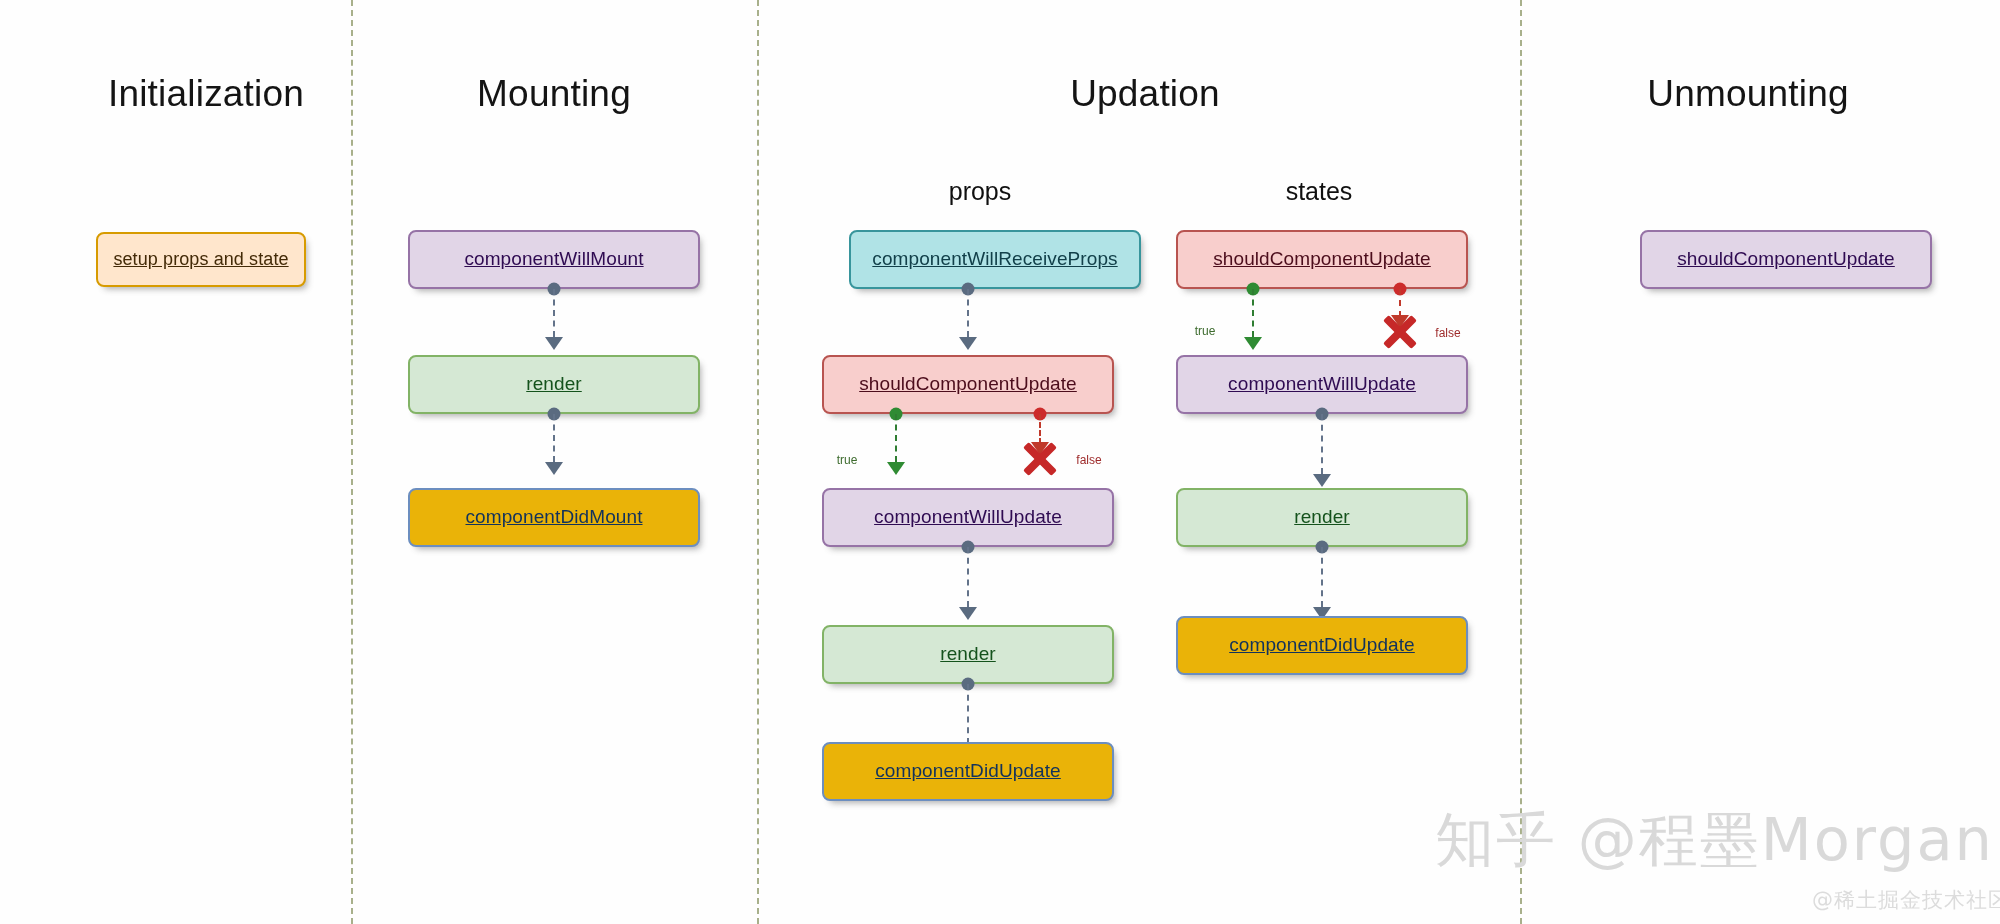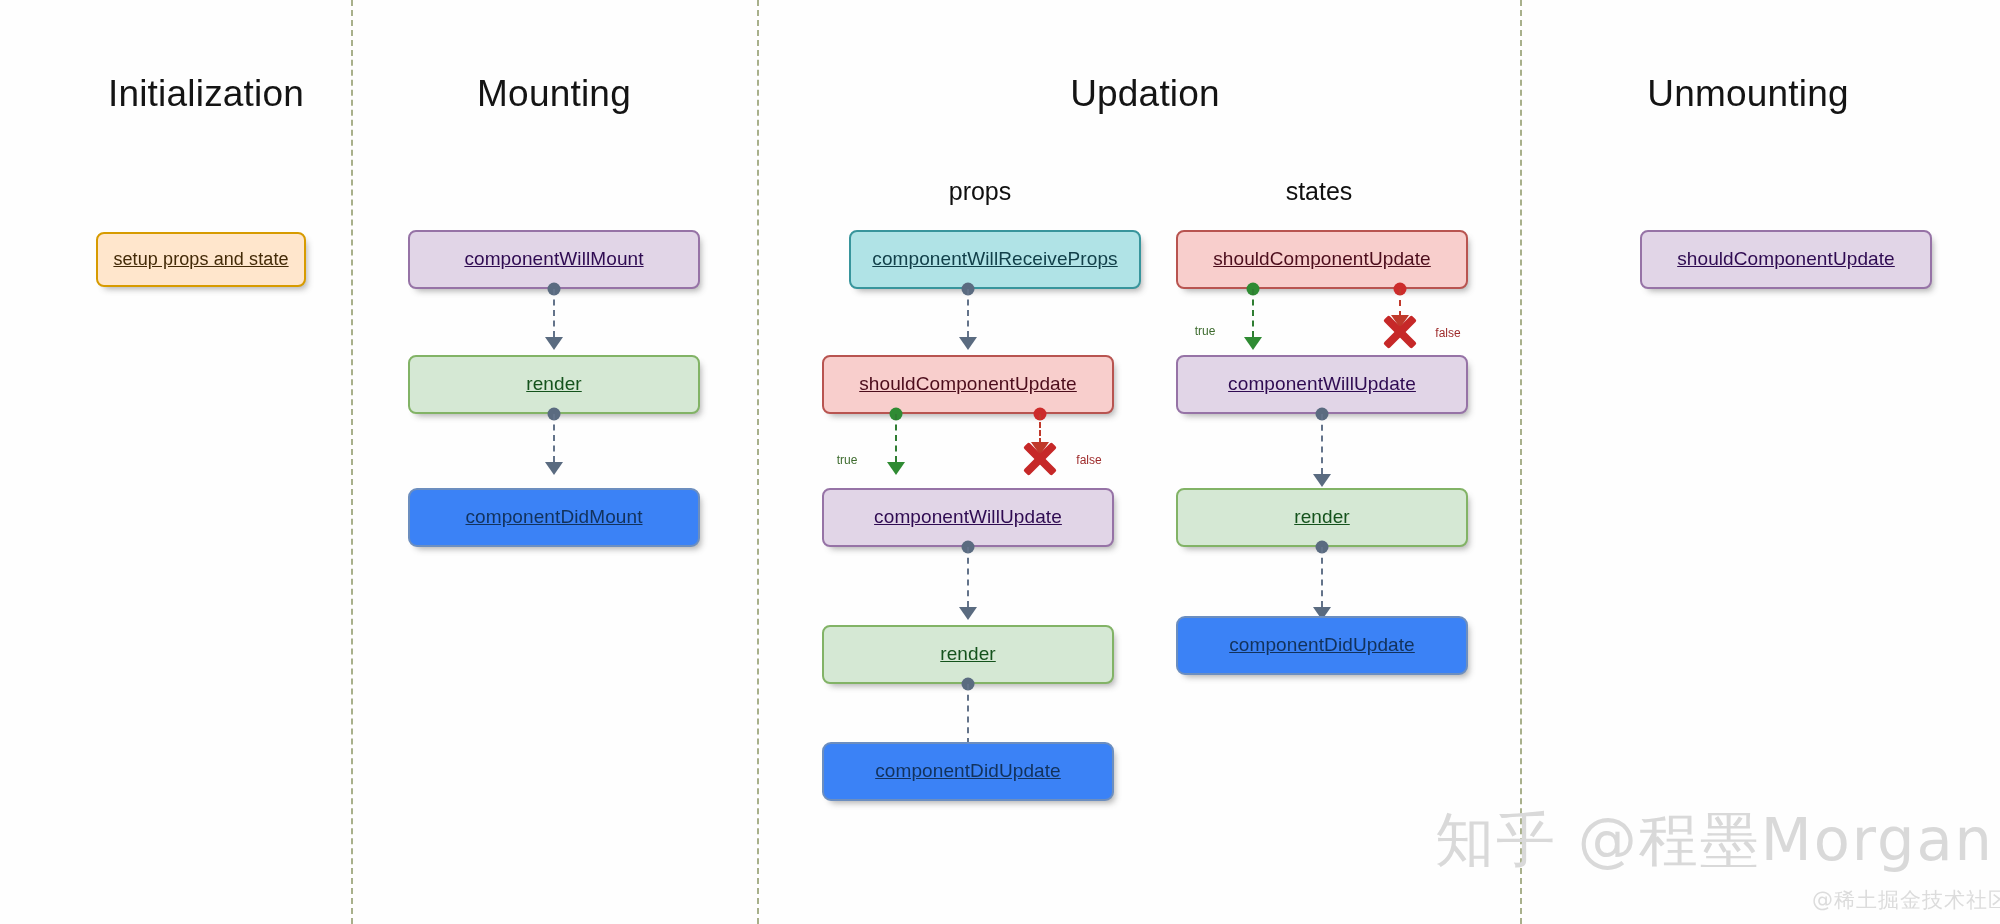--- a/index.html
+++ b/index.html
@@ -61,21 +61,21 @@
     justify-content: center;
     font-size: 19px;
     letter-spacing: .1px;
     box-shadow: 4px 5px 6px -3px rgba(80,80,80,.45);
     text-align: center;
     line-height: 1.1;
     text-decoration: underline;
   }
   .n-purple { background:#e1d5e7; border-color:#9673a6; color:#2f0b52; }
   .n-green  { background:#d5e8d4; border-color:#82b366; color:#14521c; }
-  .n-blue   { background:#3b82f6; border-color:#6c8ebf; color:#12325c;border-radius:9px; }
+  .n-blue   { background:#eab308; border-color:#6c8ebf; color:#12325c; }
   .n-cyan   { background:#b0e3e6; border-color:#38959c; color:#12404a; }
   .n-red    { background:#f8cecc; border-color:#b85450; color:#4c0d1c; }
   .n-orange { background:#ffe6cc; border-color:#d79b00; color:#432a07; }
   .n-orange { font-size: 18px; }
 
   
   .conn {
     position: absolute;
     width: 0;
     border-left: 2px dashed #63738a;

